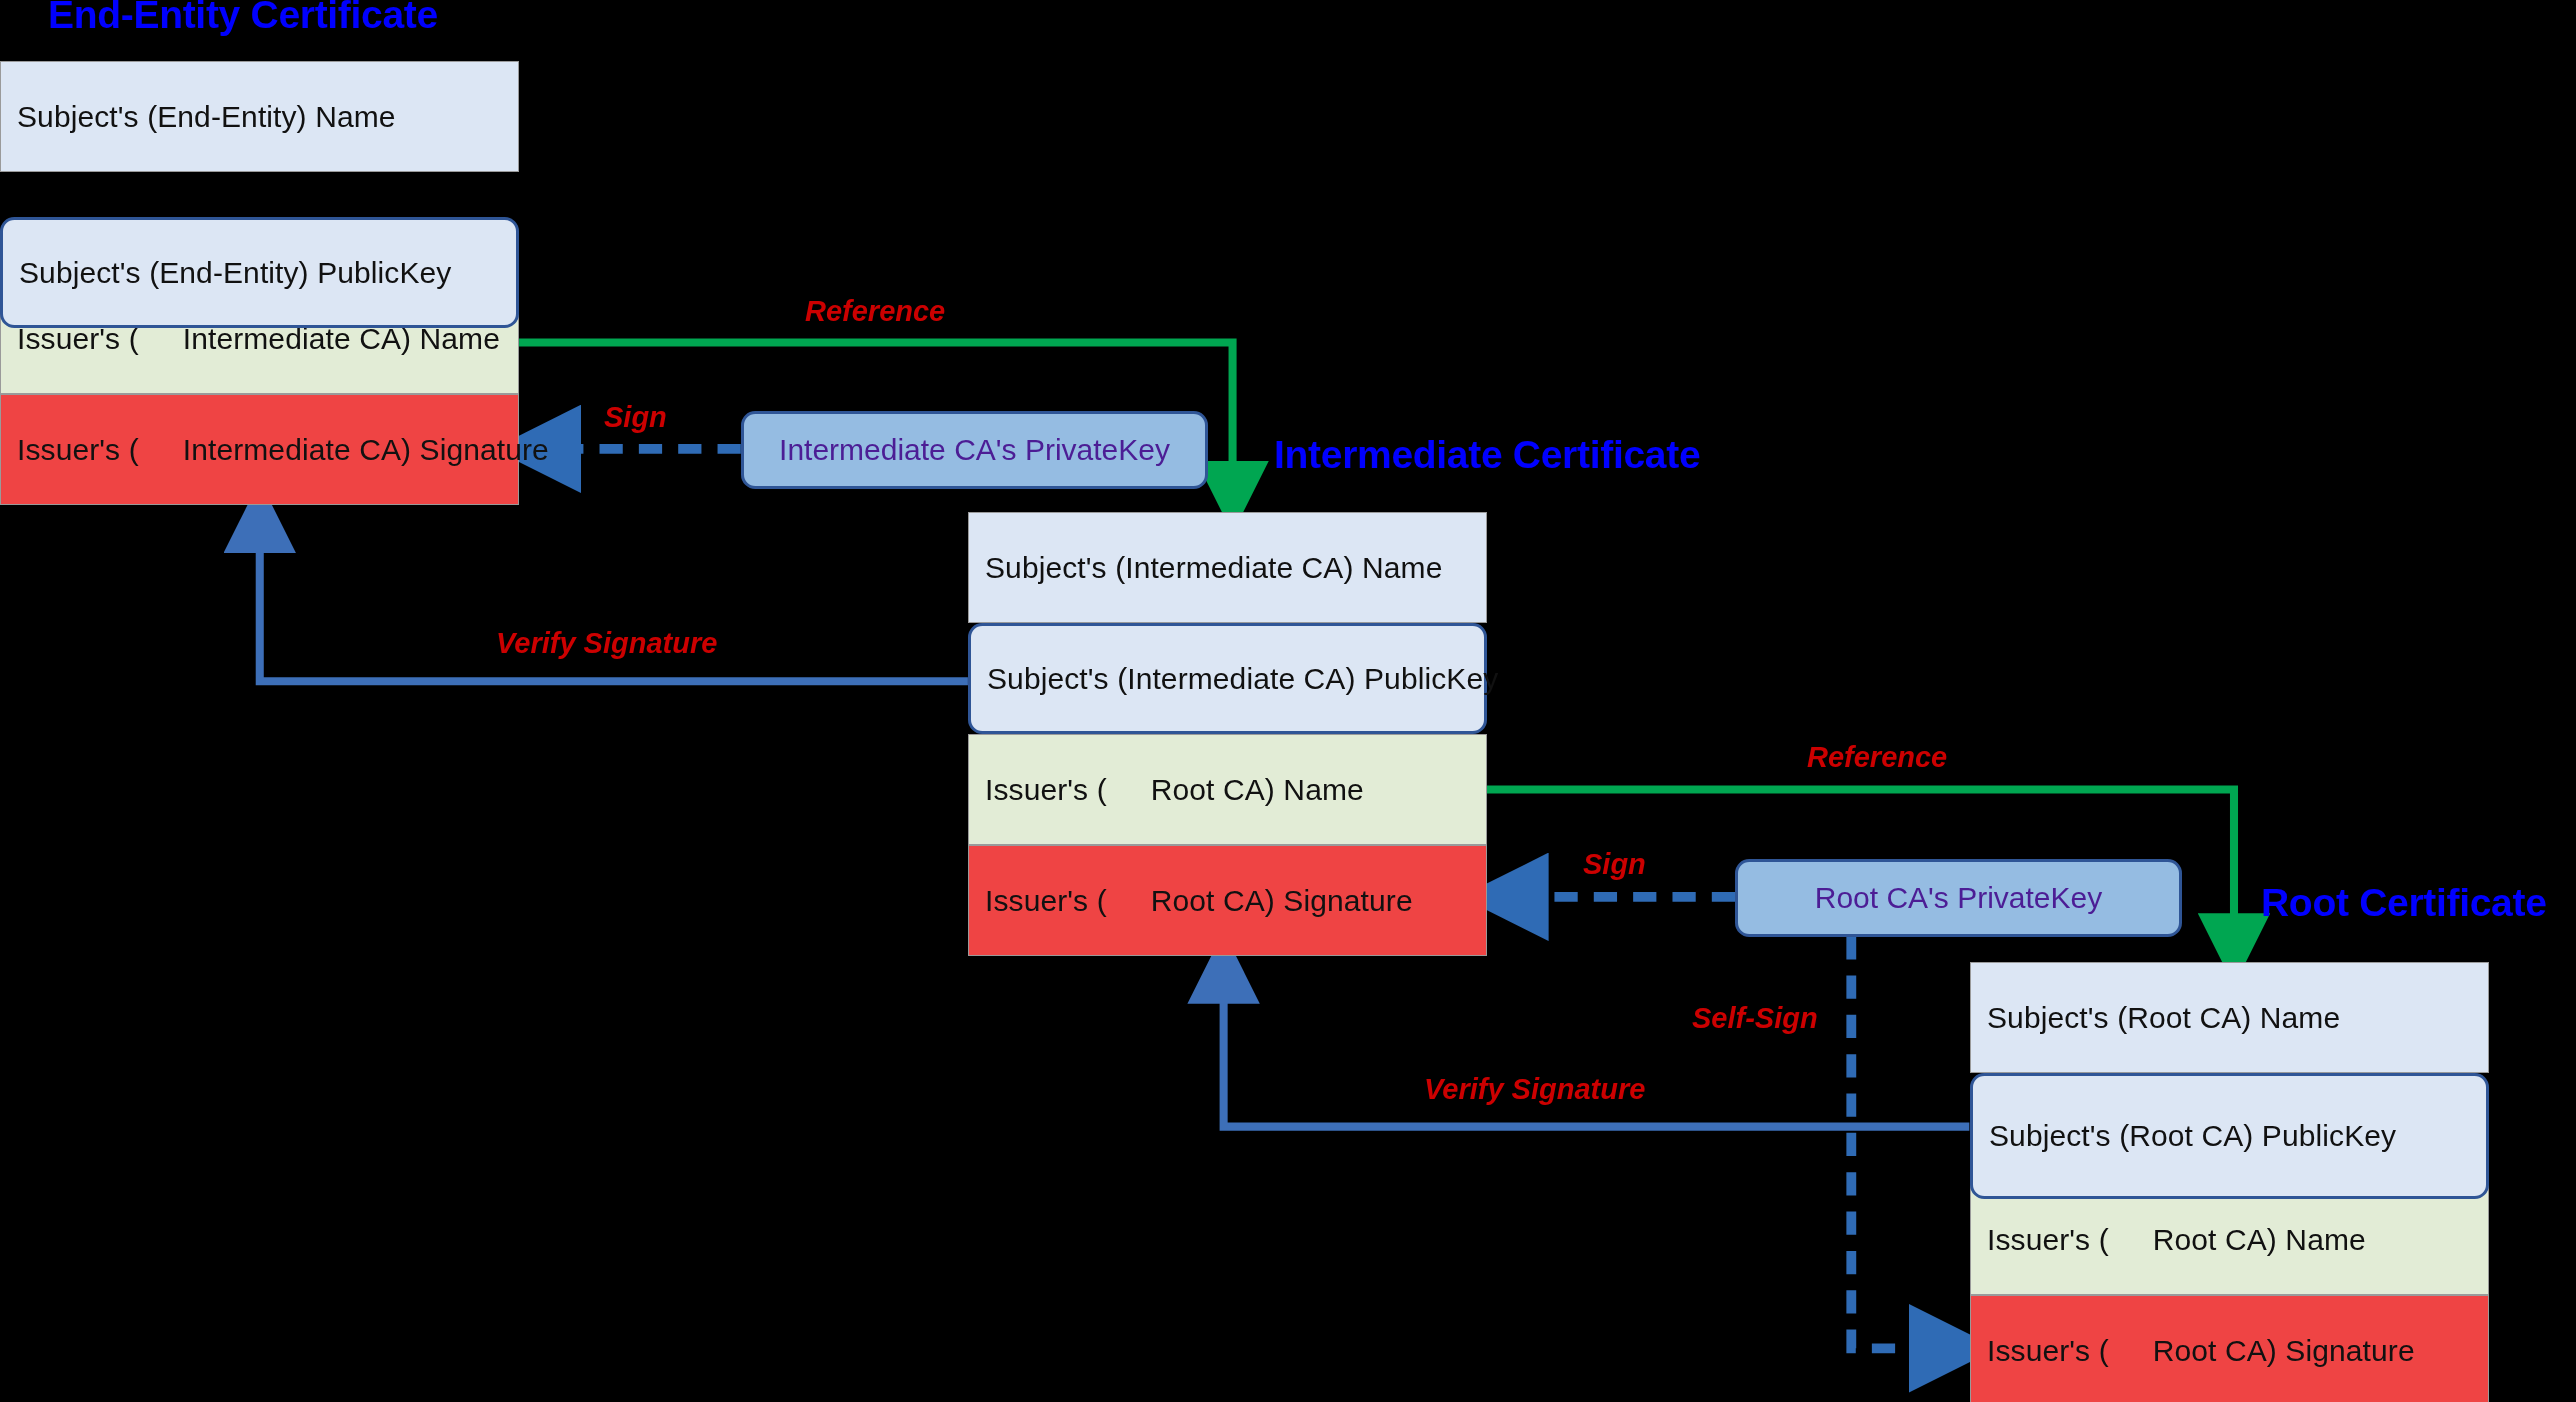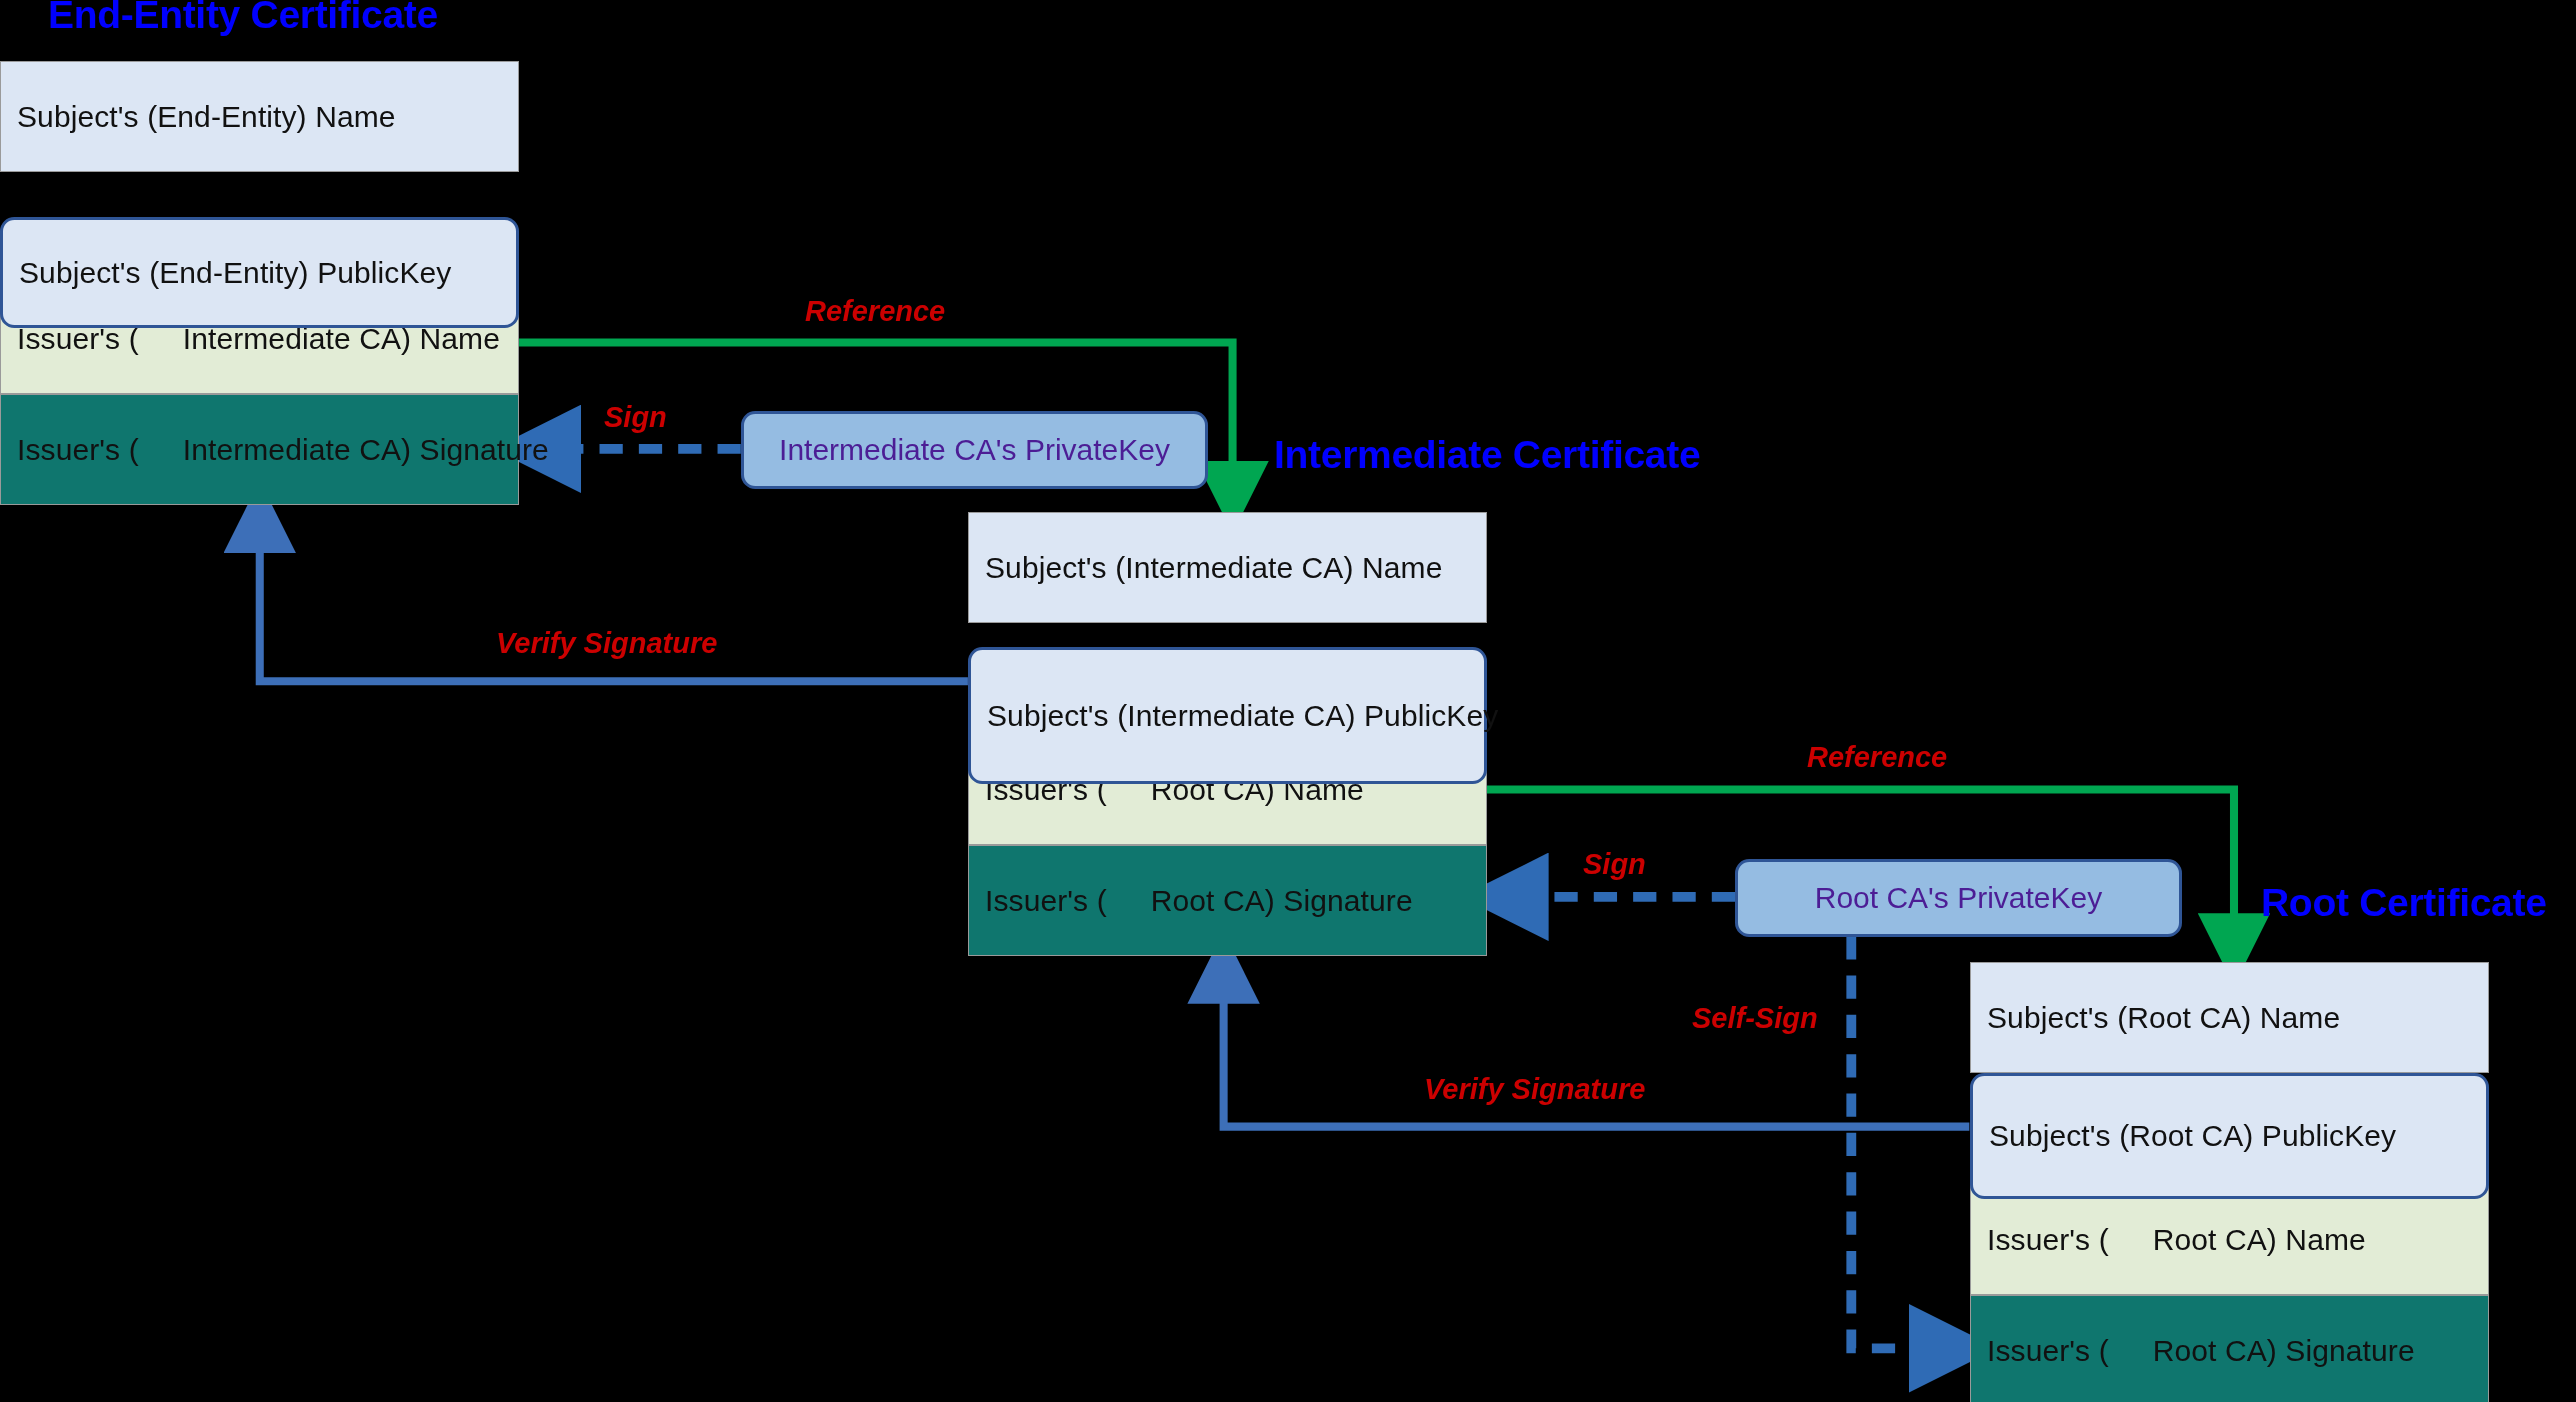--- a/index.html
+++ b/index.html
@@ -22,21 +22,21 @@
     align-items: center;
     color: #111111;
     font-size: 30px;
     letter-spacing: 0.1px;
     white-space: nowrap;
   }
   .row .pad { padding-left: 16px; }
   .row.name     { background: #dce6f4; }
   .row.pubkey   { background: #dce6f4; border: 3.6px solid #2f5596; border-radius: 14.3px; z-index: 3; }
   .row.issuer   { background: #e2ecd6; }
-  .row.sig      { background: #0f766e; }
+  .row.sig      { background: #ef4444; }
   .row b { font-weight: normal; margin-left: 44px; }
 
   
   .keybox {
     position: absolute;
     background: #95bce2;
     border: 3.6px solid #2f5596;
     border-radius: 14.3px;
     display: flex; align-items: center; justify-content: center;
     color: #4c1d95;
@@ -140,21 +140,21 @@
   <div class="keybox" style="left:741px; top:411px; width:467px; height:78px;">
     <span>Intermediate CA's PrivateKey</span>
   </div>
 
   <div class="cert" style="left:968px; top:512px; width:519px; height:444px;">
 
     <div class="row name" style="top:0px; height:111px;">
       <span class="pad">Subject's (Intermediate CA) Name</span>
     </div>
 
-    <div class="row pubkey" style="top:111px; height:137px;margin-top:24px;">
+    <div class="row pubkey" style="top:111px; height:111px;">
       <span class="pad">Subject's (Intermediate CA) PublicKey</span>
     </div>
 
     <div class="row issuer" style="top:222px; height:111px;">
       <span class="pad"><span>Issuer's (</span><b>Root CA</b><span>) Name</span></span>
     </div>
 
     <div class="row sig" style="top:333px; height:111px;">
       <span class="pad"><span>Issuer's (</span><b>Root CA</b><span>) Signature</span></span>
     </div>

